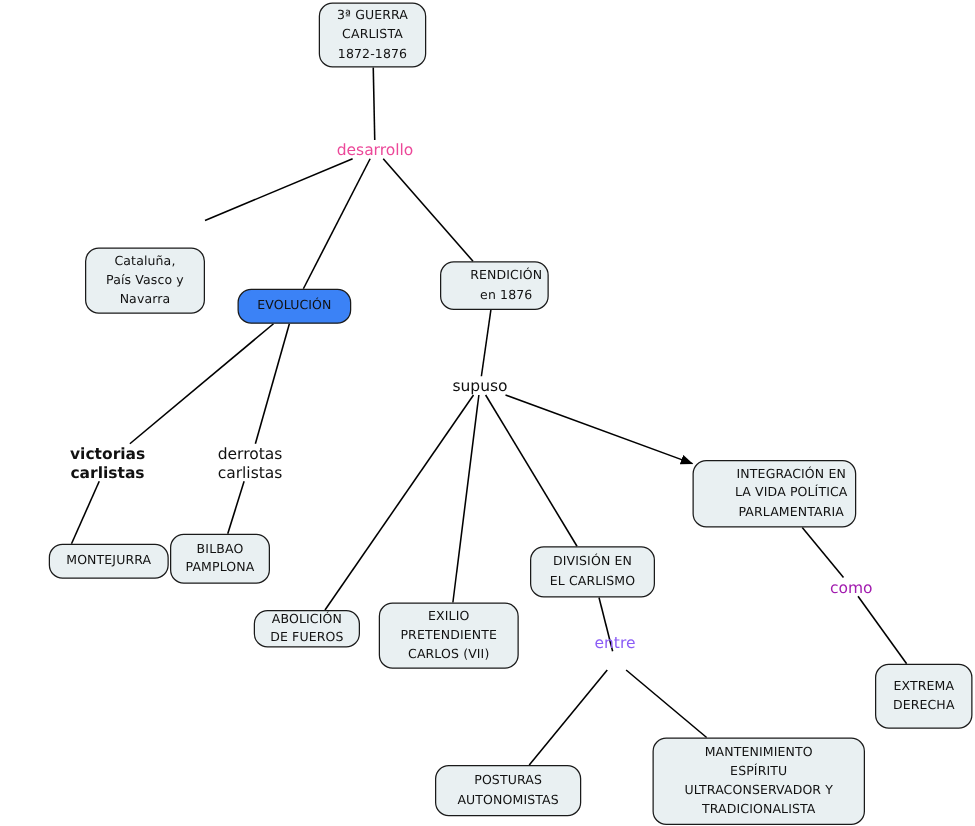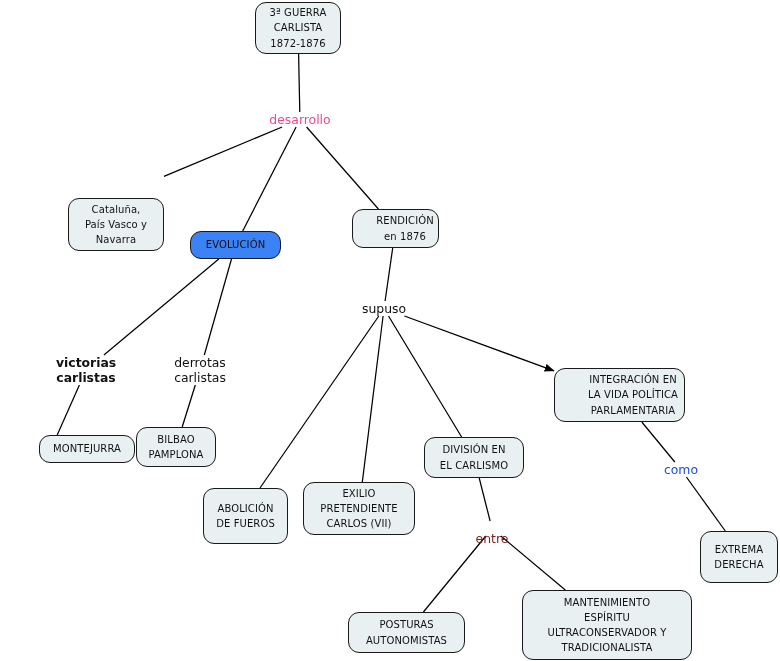--- a/index.html
+++ b/index.html
@@ -90,21 +90,21 @@
 Navarra</div>
       <div class="node" style="left: 190px; top: 231px; width: 91px; height: 28px; background: #3b82f6; border-color: rgb(26, 26, 26); color: rgb(17, 17, 17);">EVOLUCIÓN</div>
       <div class="node" style="left: 352px; top: 209px; width: 87px; height: 39px; background: rgb(233, 240, 242); border-color: rgb(26, 26, 26); color: rgb(17, 17, 17); padding-left: 24px;">RENDICIÓN
 en 1876</div>
       <div class="node" style="left: 554px; top: 368px; width: 131px; height: 54px; background: rgb(233, 240, 242); border-color: rgb(26, 26, 26); color: rgb(17, 17, 17); padding-left: 32px;">INTEGRACIÓN EN
 LA VIDA POLÍTICA
 PARLAMENTARIA</div>
       <div class="node" style="left: 3px; top: 435px; width: 96px; height: 28px; background: rgb(233, 240, 242); border-color: rgb(26, 26, 26); color: rgb(17, 17, 17); margin-left: 36px;">MONTEJURRA</div>
       <div class="node" style="left: 136px; top: 427px; width: 80px; height: 40px; background: rgb(233, 240, 242); border-color: rgb(26, 26, 26); color: rgb(17, 17, 17);">BILBAO
 PAMPLONA</div>
-      <div class="node" style="left: 203px; top: 488px; width: 85px; height: 56px; background: rgb(233, 240, 242); border-color: rgb(26, 26, 26); color: rgb(17, 17, 17);">ABOLICIÓN
+      <div class="node" style="left: 203px; top: 488px; width: 85px; height: 30px; background: rgb(233, 240, 242); border-color: rgb(26, 26, 26); color: rgb(17, 17, 17);">ABOLICIÓN
 DE FUEROS</div>
       <div class="node" style="left: 303px; top: 482px; width: 112px; height: 53px; background: rgb(233, 240, 242); border-color: rgb(26, 26, 26); color: rgb(17, 17, 17);">EXILIO
 PRETENDIENTE
 CARLOS (VII)</div>
       <div class="node" style="left: 424px; top: 437px; width: 100px; height: 41px; background: rgb(233, 240, 242); border-color: rgb(26, 26, 26); color: rgb(17, 17, 17);">DIVISIÓN EN
 EL CARLISMO</div>
       <div class="node" style="left: 700px; top: 531px; width: 78px; height: 52px; background: rgb(233, 240, 242); border-color: rgb(26, 26, 26); color: rgb(17, 17, 17);">EXTREMA
 DERECHA</div>
       <div class="node" style="left: 348px; top: 612px; width: 117px; height: 41px; background: rgb(233, 240, 242); border-color: rgb(26, 26, 26); color: rgb(17, 17, 17);">POSTURAS
 AUTONOMISTAS</div>
@@ -113,16 +113,16 @@
 ULTRACONSERVADOR Y
 TRADICIONALISTA</div>
     </div>
   <div id="labels-layer">
       <div class="link-label" style="left: 265px; top: 112px; width: 70px; color: #ec4899; text-align: center;">desarrollo</div>
       <div class="link-label" style="left: 358px; top: 301px; width: 52px; color: rgb(17, 17, 17);">supuso</div>
       <div class="link-label" style="left: 56px; top: 355px; width: 60px; color: rgb(17, 17, 17); font-weight: bold;">victorias
 carlistas</div>
       <div class="link-label" style="left: 170px; top: 355px; width: 60px; color: rgb(17, 17, 17);">derrotas
 carlistas</div>
-      <div class="link-label" style="left: 471px; top: 531px; width: 42px; color: #7f1d1d;">entre</div>
-      <div class="link-label" style="left: 660px; top: 462px; width: 42px; color: #1d4ed8;">como</div>
+      <div class="link-label" style="left: 471px; top: 506px; width: 42px; color: #8b5cf6;">entre</div>
+      <div class="link-label" style="left: 660px; top: 462px; width: 42px; color: #a21caf;">como</div>
     </div>
 </div>
 
 </body></html>

